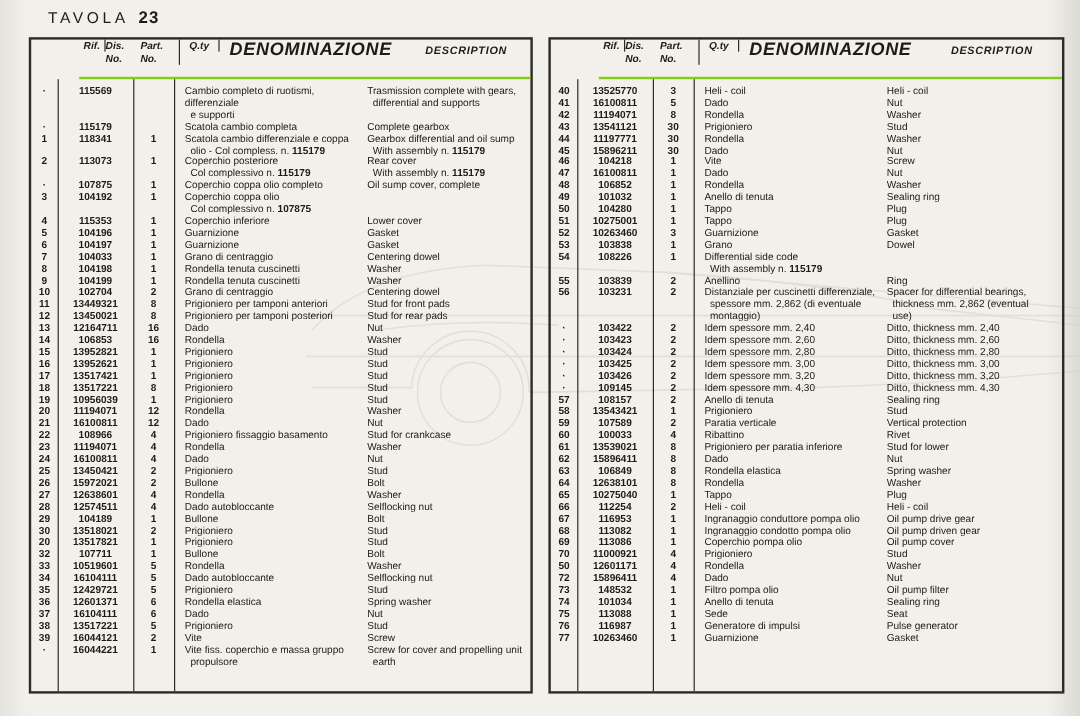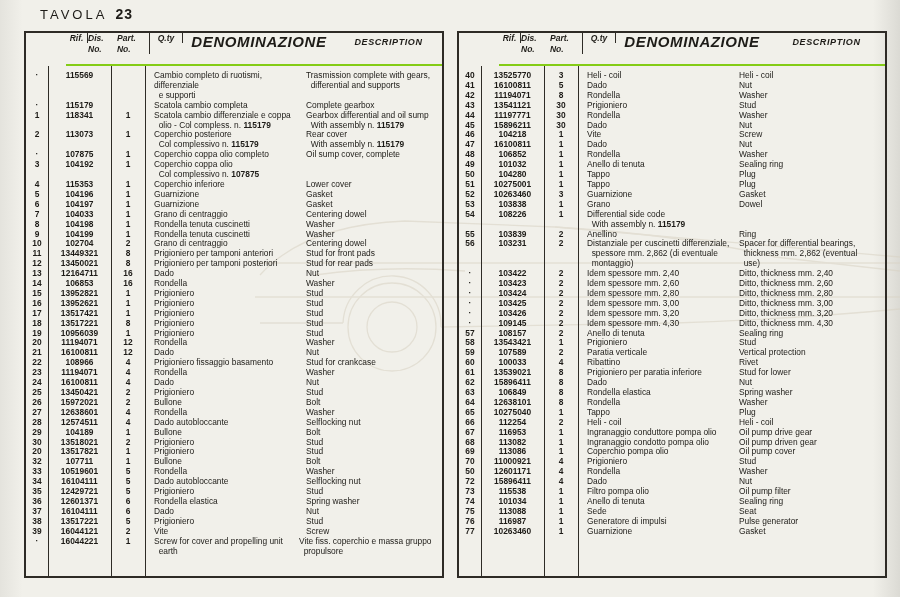--- a/index.html
+++ b/index.html
@@ -548,27 +548,27 @@
             <div class="ln">Vite</div>
           </div>
           <div class="cell c-desc">
             <div class="ln">Screw</div>
           </div>
         </div>
         <div class="prow">
           <div class="cell c-rif">·</div>
           <div class="cell c-part">16044221</div>
           <div class="cell c-qty">1</div>
+          <div class="cell c-den">
+            <div class="ln">Vite fiss. coperchio e massa gruppo</div>
+            <div class="ln">  propulsore</div>
+          </div>
           <div class="cell c-desc">
             <div class="ln">Screw for cover and propelling unit</div>
             <div class="ln">  earth</div>
-          </div>
-          <div class="cell c-den">
-            <div class="ln">Vite fiss. coperchio e massa gruppo</div>
-            <div class="ln">  propulsore</div>
           </div>
         </div>
       </div>
   </div>
 </div>
 
 <div class="ptable" id="table-right">
   <div class="thead">
     <div class="hcell h-rif">Rif.</div>
     <div class="hcell h-part">
@@ -1012,21 +1012,21 @@
           <div class="cell c-qty">4</div>
           <div class="cell c-den">
             <div class="ln">Dado</div>
           </div>
           <div class="cell c-desc">
             <div class="ln">Nut</div>
           </div>
         </div>
         <div class="prow">
           <div class="cell c-rif">73</div>
-          <div class="cell c-part">115538</div>
+          <div class="cell c-part">148532</div>
           <div class="cell c-qty">1</div>
           <div class="cell c-den">
             <div class="ln">Filtro pompa olio</div>
           </div>
           <div class="cell c-desc">
             <div class="ln">Oil pump filter</div>
           </div>
         </div>
         <div class="prow">
           <div class="cell c-rif">74</div>

